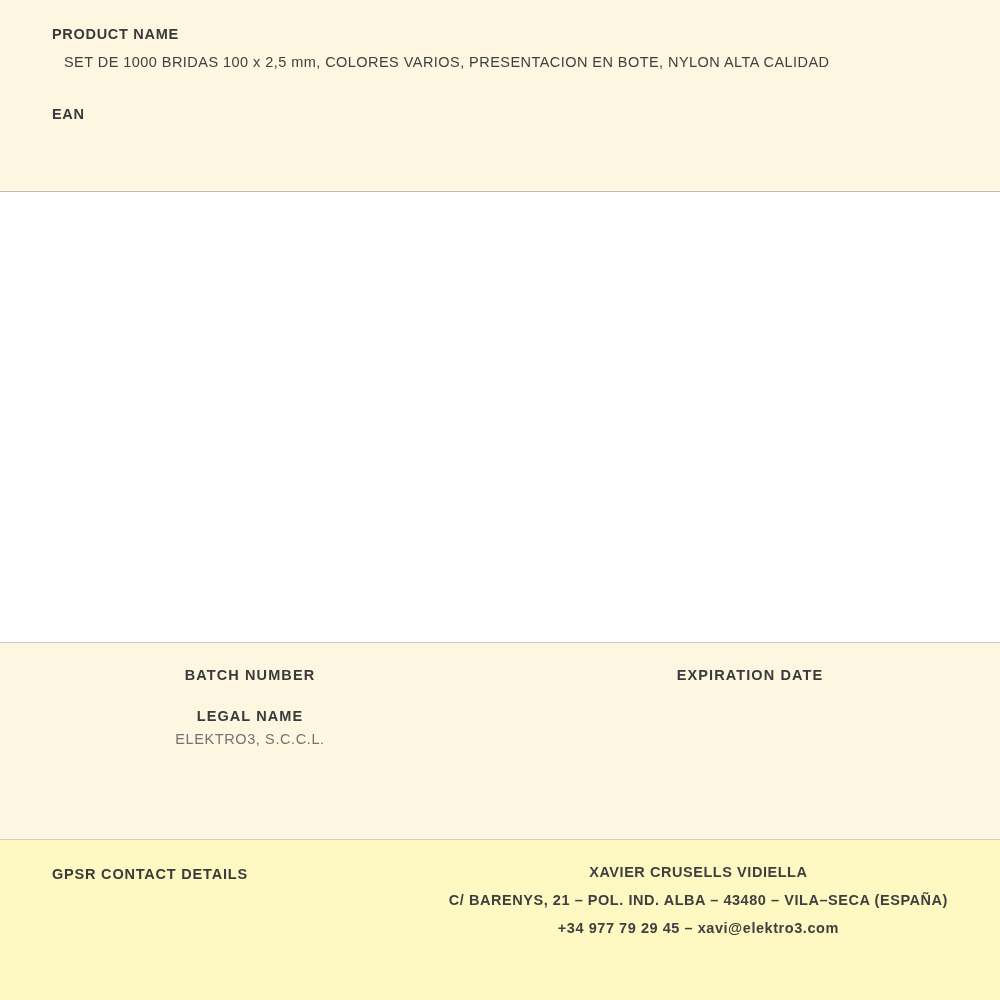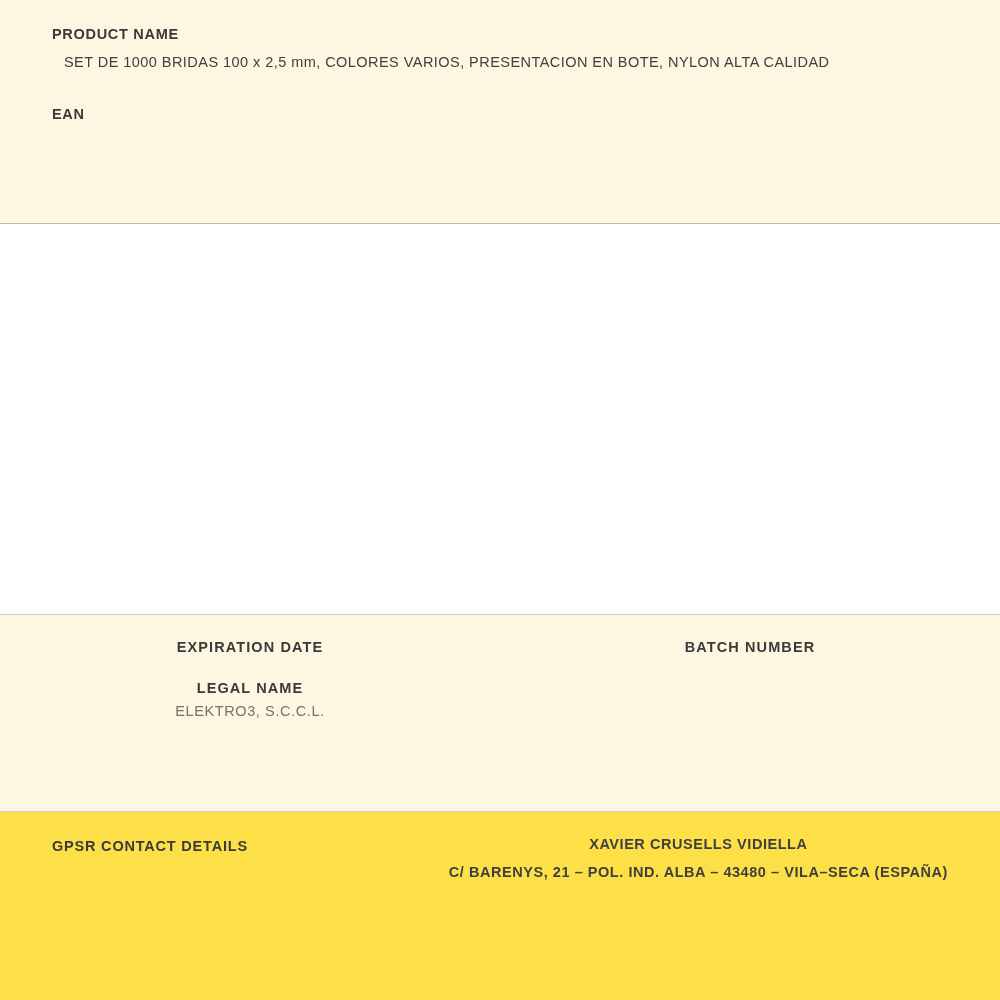--- a/index.html
+++ b/index.html
@@ -21,21 +21,21 @@
     display: flex;
     flex-direction: column;
   }
 
   
   .top-section {
     background: #fdf6e0;
     padding: 26px 38px 22px 52px;
     box-sizing: border-box;
     border-bottom: 1px solid #b9b9b9;
-    height: 224px;
+    height: 192px;
   }
   .field-label {
     font-size: 14.5px;
     font-weight: bold;
     letter-spacing: 0.7px;
     color: #3a3a3a;
     margin: 0 0 10px 0;
   }
   .field-value {
     font-size: 14.5px;
@@ -85,24 +85,24 @@
     letter-spacing: 0.6px;
     color: #737373;
     margin: 7px 0 0 0;
     min-height: 18px;
   }
   .details-row.second {
   }
 
   
   .footer-section {
-    background: #fde047;
+    background: #fef9c3;
     box-sizing: border-box;
     padding: 24px 52px 36px 52px;
-    height: 188px;
+    height: 160px;
     display: flex;
     justify-content: space-between;
     align-items: flex-start;
   }
   .footer-title {
     font-size: 14.5px;
     font-weight: bold;
     letter-spacing: 0.8px;
     color: #3a3a3a;
     white-space: nowrap;
@@ -135,37 +135,38 @@
     <div class="field-block">
       <p class="field-label">EAN</p>
     </div>
   </div>
 
   <div class="image-area"></div>
 
   <div class="details-section">
     <div class="details-row first">
       <div class="details-col">
-        <p class="col-label">EXPIRATION DATE</p>
+        <p class="col-label">BATCH NUMBER</p>
         <p class="col-value"></p>
       </div>
       <div class="details-col">
-        <p class="col-label">BATCH NUMBER</p>
+        <p class="col-label">EXPIRATION DATE</p>
         <p class="col-value"></p>
       </div>
     </div>
     <div class="details-row second">
       <div class="details-col">
         <p class="col-label">LEGAL NAME</p>
         <p class="col-value">ELEKTRO3, S.C.C.L.</p>
       </div>
     </div>
   </div>
 
   <div class="footer-section">
     <div class="footer-title">GPSR CONTACT DETAILS</div>
     <div class="footer-lines">
       <p class="footer-line">XAVIER CRUSELLS VIDIELLA</p>
       <p class="footer-line">C/ BARENYS, 21 – POL. IND. ALBA – 43480 – VILA–SECA (ESPAÑA)</p>
+      <p class="footer-line last">+34 977 79 29 45 – xavi@elektro3.com</p>
     </div>
   </div>
 
 </div>
 
 </body></html>

